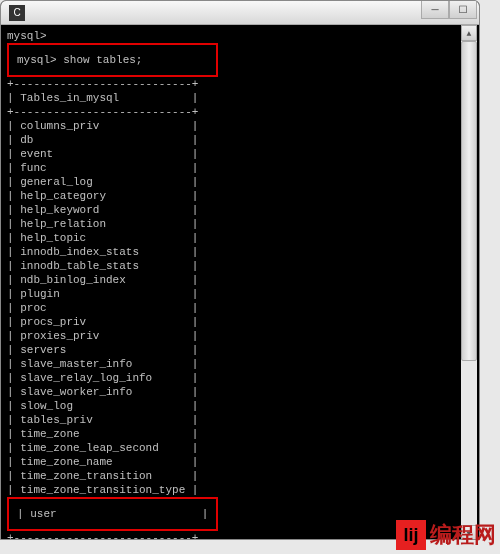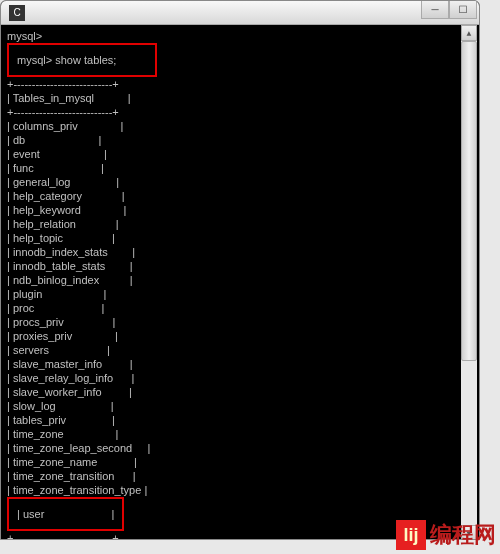--- a/index.html
+++ b/index.html
@@ -69,21 +69,21 @@
       align-items: center;
       justify-content: center;
       font-size: 10px;
       color: #333;
       font-family: sans-serif;
     }
     .terminal-content {
       background: #000;
       color: #c0c0c0;
       padding: 4px 6px;
-      font-family: Liberation Sans, sans-serif;
+      font-family: Liberation Mono, monospace;
       font-size: 11px;
       line-height: 14px;
       height: calc(100% - 24px);
       overflow: hidden;
       position: relative;
     }
     .prompt-line {
       white-space: pre;
     }
     .table-border {
@@ -135,21 +135,21 @@
       display: flex;
       align-items: center;
       font-family: "Microsoft YaHei", sans-serif;
       font-size: 22px;
       font-weight: bold;
     }
     .wm-icon {
       width: 30px;
       height: 30px;
       background: #e62020;
-      color: #fef9c3;
+      color: #000000;
       display: flex;
       align-items: center;
       justify-content: center;
       font-size: 18px;
       font-weight: bold;
       margin-right: 4px;
     }
     .wm-text {
       color: #b91c1c;
     }

